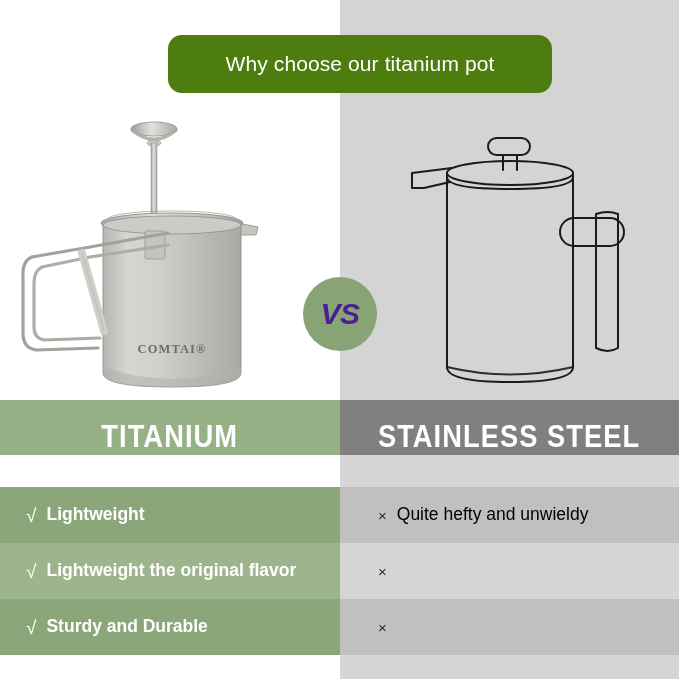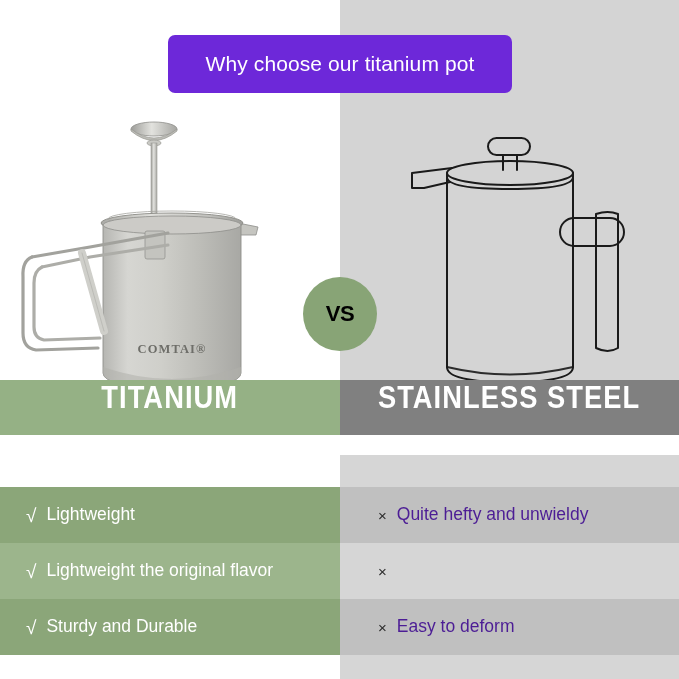--- a/index.html
+++ b/index.html
@@ -32,24 +32,24 @@
     left: 340px; top: 0;
     width: 339px; height: 400px;
     background: #d4d4d4;
   }
 
   
   .header-pill {
     position: absolute;
     left: 168px;
     top: 35px;
-    width: 344px;
+    width: 384px;
     height: 58px;
-    background: #6d28d9;
-    border-radius: 7px;
+    background: #4d7c0f;
+    border-radius: 14px;
     display: flex;
     align-items: center;
     justify-content: center;
     box-sizing: border-box;
   }
   .header-pill-text {
     color: #ffffff;
     font-size: 21px;
     font-weight: 400;
     letter-spacing: 0.1px;
@@ -82,34 +82,35 @@
     width: 74px;
     height: 74px;
     border-radius: 50%;
     background: #88a476;
     display: flex;
     align-items: center;
     justify-content: center;
     z-index: 5;
   }
   .vs-text {
-    color: #000000;
-    font-size: 22px;
+    color: #4c1d95;
+    font-size: 30px;
     font-weight: bold;
     letter-spacing: -0.5px;
     line-height: 1;
+    font-style: italic;
   }
 
   
   .title-bar {
     position: absolute;
-    top: 380px;
+    top: 400px;
     height: 55px;
     display: flex;
-    align-items: flex-start;
+    align-items: flex-end;
   }
   .title-bar-left {
     left: 0;
     width: 340px;
     background: #95b185;
     justify-content: center;
   }
   .title-bar-right {
     left: 340px;
     width: 339px;
@@ -174,25 +175,25 @@
     font-weight: 300;
   }
   .mark-cross {
     color: #2b2b2b;
     font-size: 15px;
     font-weight: 400;
   }
   .row-text-left {
     color: #ffffff;
     font-size: 17.5px;
-    font-weight: normal;
+    font-weight: bold;
     line-height: 1.12;
   }
   .row-text-right {
-    color: #4c1d95;
+    color: #000000;
     font-size: 17.5px;
     font-weight: 400;
     line-height: 1.12;
   }
 </style>
 </head>
 <body>
 
 <div id="infographic">
 
@@ -309,17 +310,16 @@
   <div class="rows-right">
     <div class="row row-a-right">
       <span class="mark mark-cross">×</span>
       <span class="row-text-right">Quite hefty and unwieldy</span>
     </div>
     <div class="row row-b-right">
       <span class="mark mark-cross">×</span>
     </div>
     <div class="row row-a-right">
       <span class="mark mark-cross">×</span>
-      <span class="row-text-right">Easy to deform</span>
     </div>
   </div>
 
 </div>
 
 </body></html>

